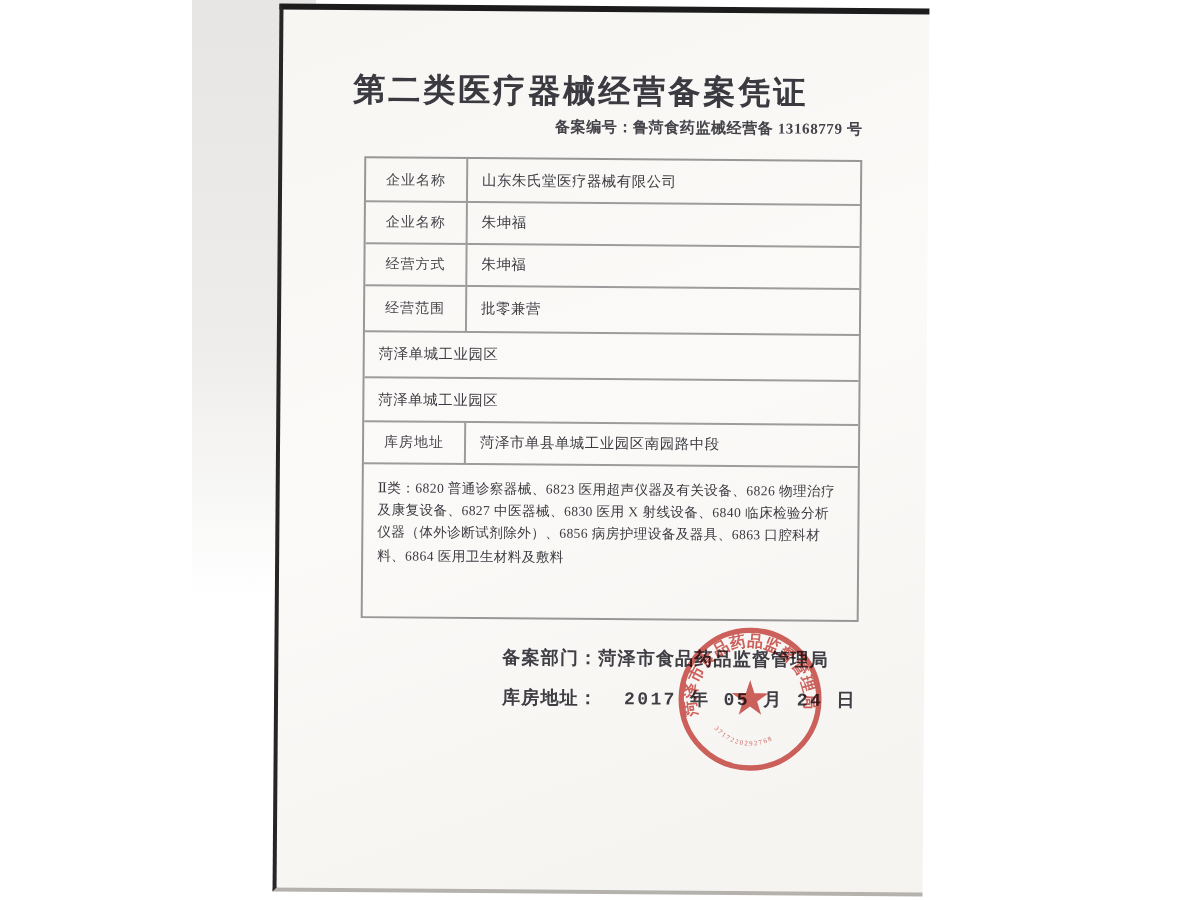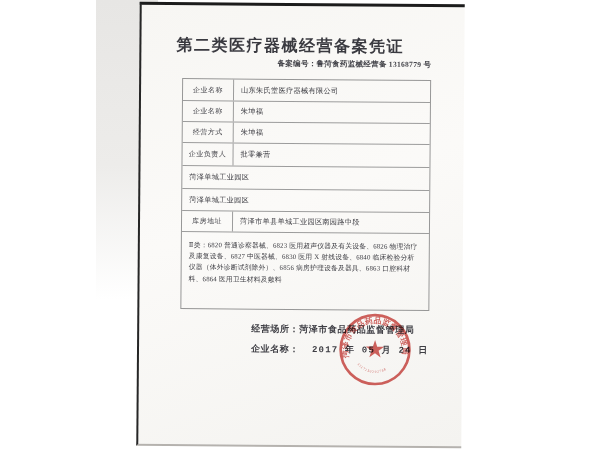--- a/index.html
+++ b/index.html
@@ -90,44 +90,44 @@
     </div>
     <div class="row" style="height:21px">
       <div class="cell label">企业名称</div>
       <div class="cell value">朱坤福</div>
     </div>
     <div class="row" style="height:21px">
       <div class="cell label">经营方式</div>
       <div class="cell value">朱坤福</div>
     </div>
     <div class="row" style="height:23px">
-      <div class="cell label">企业负责人</div>
+      <div class="cell label">经营范围</div>
       <div class="cell value">批零兼营</div>
     </div>
     <div class="row" style="height:23px">
       <div class="cell value">菏泽单城工业园区</div>
     </div>
     <div class="row" style="height:22px">
       <div class="cell value">菏泽单城工业园区</div>
     </div>
     <div class="row" style="height:21px">
       <div class="cell label">库房地址</div>
       <div class="cell value">菏泽市单县单城工业园区南园路中段</div>
     </div>
     <div class="row grow">
       <div class="cell value long">Ⅱ类：6820 普通诊察器械、6823 医用超声仪器及有关设备、6826 物理治疗及康复设备、6827 中医器械、6830 医用 X 射线设备、6840 临床检验分析仪器（体外诊断试剂除外）、6856 病房护理设备及器具、6863 口腔科材料、6864 医用卫生材料及敷料</div>
     </div>
   </div>
 
   <div class="footer-dept">
-    <span>经营场所：</span><span>菏泽市食品药品监督管理局</span>
+    <span>备案部门：</span><span>菏泽市食品药品监督管理局</span>
   </div>
 
   <div class="footer-date">
-    <span>企业名称：</span><span class="date-val">2017 年 05 月 24 日</span>
+    <span>库房地址：</span><span class="date-val">2017 年 05 月 24 日</span>
   </div>
 
   <svg class="stamp" viewBox="0 0 100 100" xmlns="http://www.w3.org/2000/svg">
     <defs>
       <path id="arcTop" d="M 14.7,62.3 A 37,37 0 1 1 85.3,62.3" fill="none"></path>
       <path id="arcBottom" d="M 24.6,68.5 A 31.5,31.5 0 0 0 75.4,68.5" fill="none"></path>
     </defs>
     <circle cx="50" cy="50" r="46.5" fill="none" stroke="#c9403c" stroke-width="3.6"></circle>
     <text font-size="10.6" fill="#c9403c" font-weight="700" letter-spacing="0.4">
       <textPath href="#arcTop" startOffset="1">菏泽市食品药品监督管理局</textPath>

